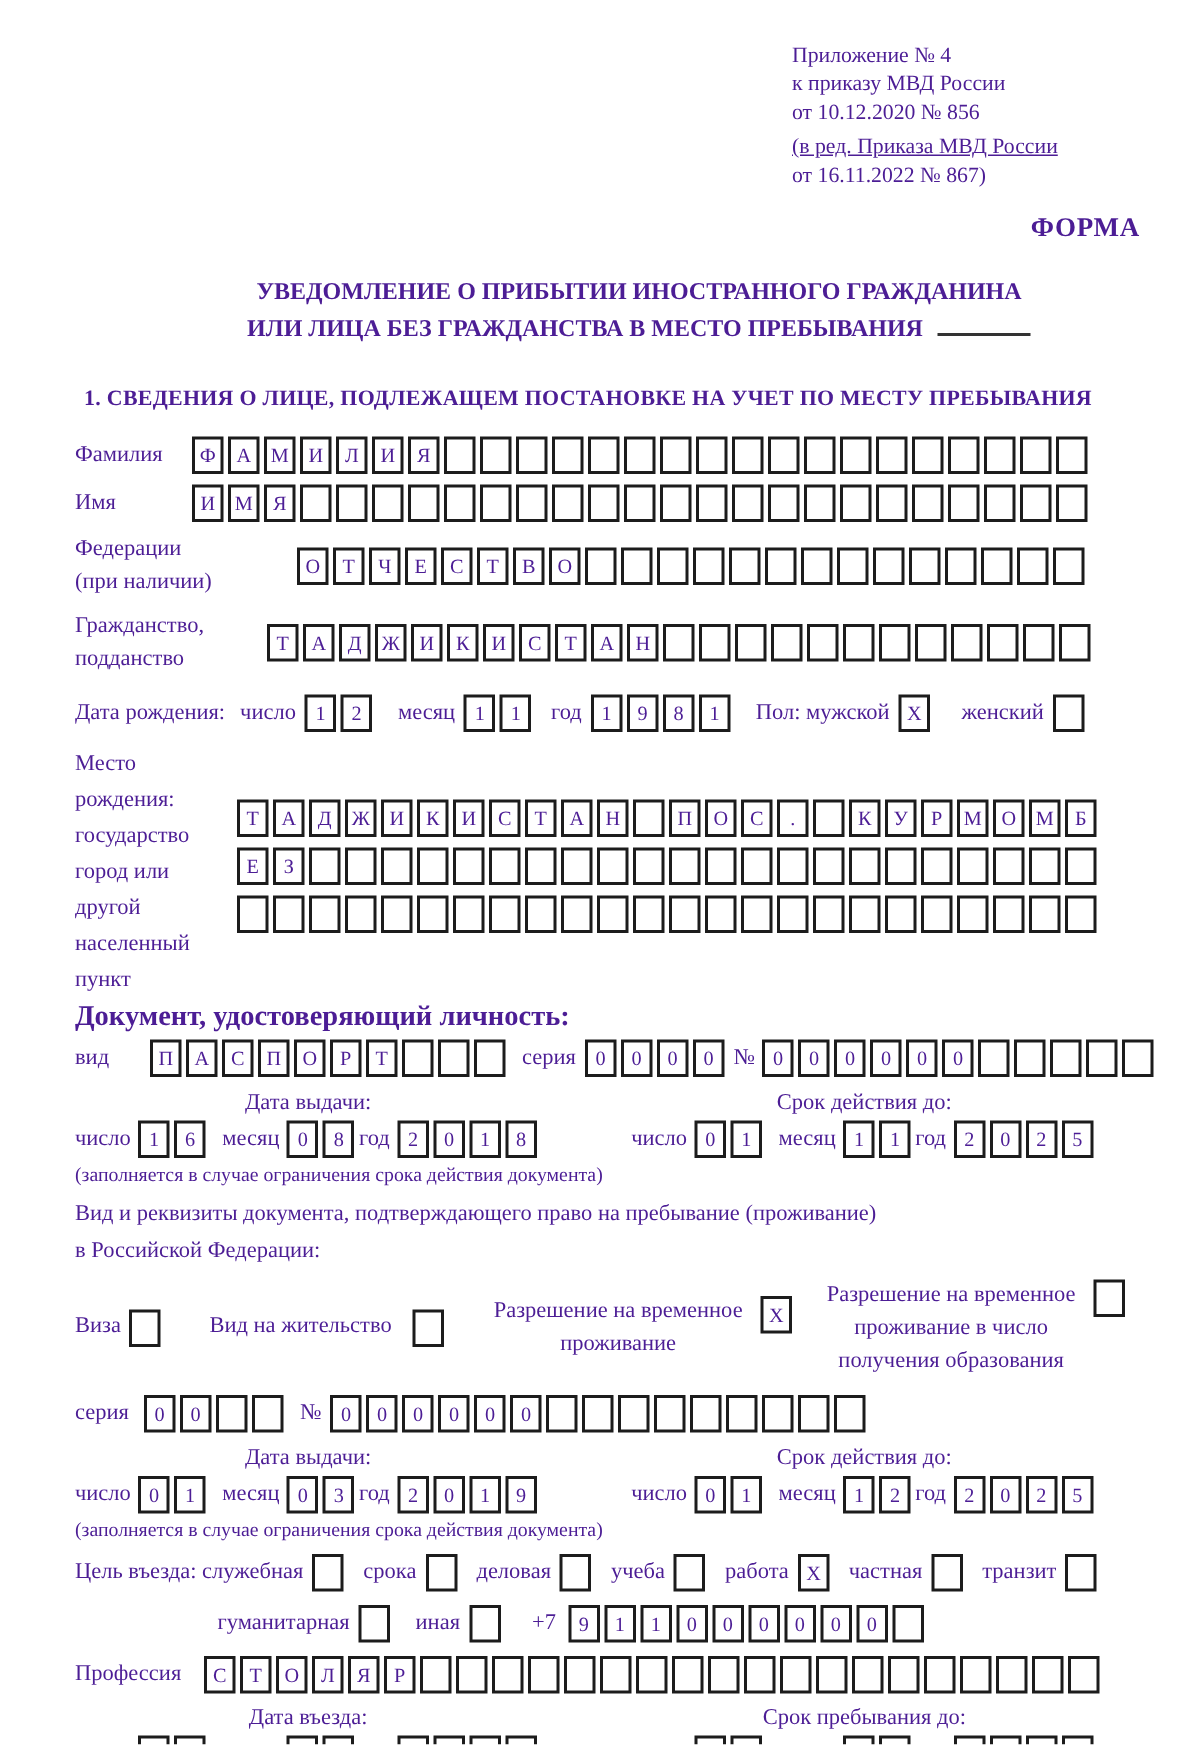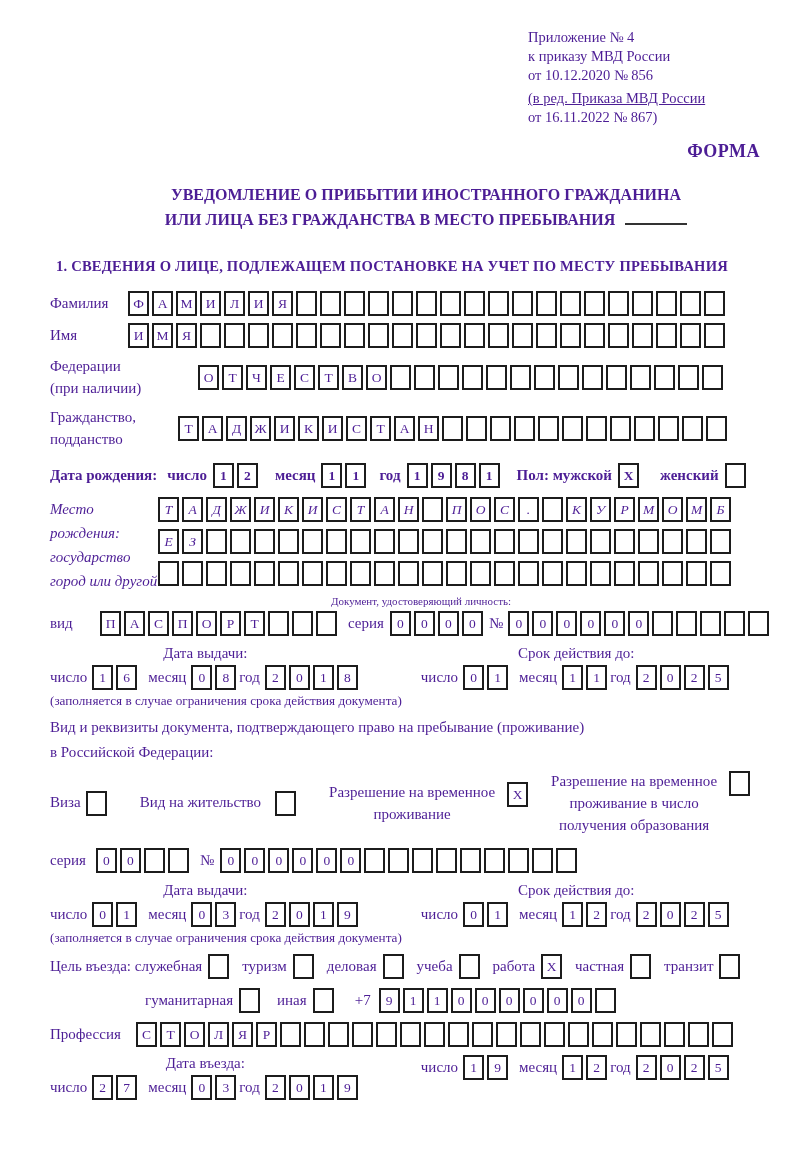--- a/index.html
+++ b/index.html
@@ -201,21 +201,21 @@
         <span class="cell"></span>
         <span class="cell"></span>
         <span class="cell"></span>
         <span class="cell"></span>
         <span class="cell"></span>
         <span class="cell"></span>
         <span class="cell"></span>
       </div>
   </div>
 
-  <div class="frow" style="align-items:center; margin-top:13px;font-weight:bold;">
+  <div class="frow" style="align-items:center; margin-top:13px;">
     <div class="lbl mr10">Дата рождения:</div>
     <div class="ig mr14">
         <span class="lbl">число</span>
         <span class="cells">
           <span class="cell">1</span>
           <span class="cell">2</span>
         </span>
       </div>
     <div class="ig mr10">
         <span class="lbl">месяц</span>
@@ -240,25 +240,26 @@
         </span>
       </div>
     <div class="ig">
         <span class="lbl">женский</span>
         <span class="cells">
           <span class="cell"></span>
         </span>
       </div>
   </div>
 
-  <div class="frow" style="margin-top:9px;font-style:italic;">
+  <div class="frow" style="margin-top:9px;">
     <div class="flabel w108 ml-lines" style="text-align:left; line-height:24px;">
       <span>Место рождения:</span>
       <span>государство</span>
       <span>город или другой</span>
+      <span>населенный пункт</span>
     </div>
     <div class="stack3">
       <div class="cells">
           <span class="cell">Т</span>
           <span class="cell">А</span>
           <span class="cell">Д</span>
           <span class="cell">Ж</span>
           <span class="cell">И</span>
           <span class="cell">К</span>
           <span class="cell">И</span>
@@ -328,21 +329,21 @@
           <span class="cell"></span>
           <span class="cell"></span>
           <span class="cell"></span>
           <span class="cell"></span>
           <span class="cell"></span>
           <span class="cell"></span>
         </div>
     </div>
   </div>
 
-  <div style="text-align:center; font-weight:normal; margin-top:2px; font-size:11px;">Документ, удостоверяющий личность:</div>
+  <div style="font-weight:bold; margin-top:2px; font-size:19px;">Документ, удостоверяющий личность:</div>
 
   <div class="frow" style="align-items:center; margin-top:4px;">
     <div class="lbl w50">вид</div>
     <div class="cells">
         <span class="cell">П</span>
         <span class="cell">А</span>
         <span class="cell">С</span>
         <span class="cell">П</span>
         <span class="cell">О</span>
         <span class="cell">Р</span>
@@ -549,21 +550,21 @@
   <div class="note">(заполняется в случае ограничения срока действия документа)</div>
 
   <div class="frow" style="align-items:center; margin-top:8px;">
     <div class="ig mr10">
         <span class="lbl">Цель въезда: служебная</span>
         <span class="cells">
           <span class="cell"></span>
         </span>
       </div>
     <div class="ig mr10">
-        <span class="lbl">туризм</span>
+        <span class="lbl">срока</span>
         <span class="cells">
           <span class="cell"></span>
         </span>
       </div>
     <div class="ig mr10">
         <span class="lbl">деловая</span>
         <span class="cells">
           <span class="cell"></span>
         </span>
       </div>
@@ -674,20 +675,21 @@
             <span class="cell">2</span>
             <span class="cell">0</span>
             <span class="cell">1</span>
             <span class="cell">9</span>
           </span>
       </div>
     </div>
     <div class="gap30"></div>
       <div class="gap30"></div>
     <div class="dategroup">
+      <div class="datecap">Срок пребывания до:</div>
       <div class="datefields">
         <span class="lbl">число</span>
         <span class="cells">
             <span class="cell">1</span>
             <span class="cell">9</span>
           </span>
         <span class="gap8"></span>
         <span class="lbl">месяц</span>
         <span class="cells">
             <span class="cell">1</span>

